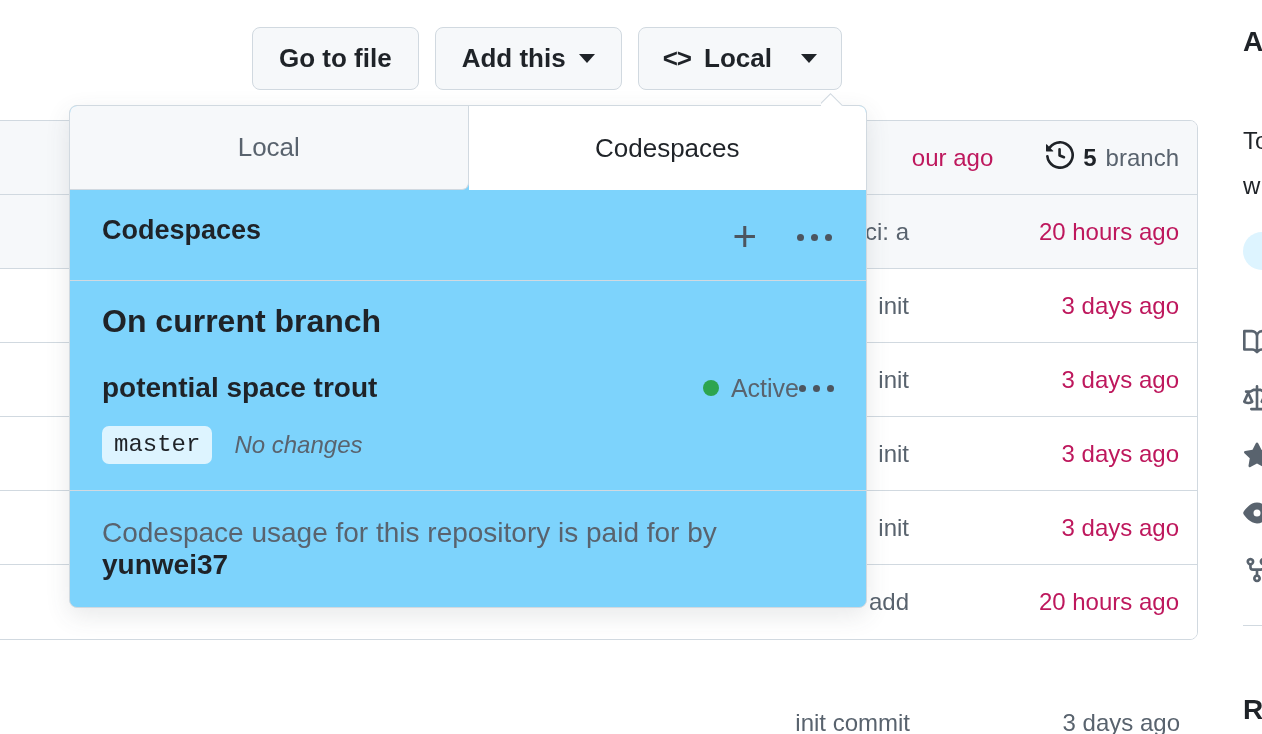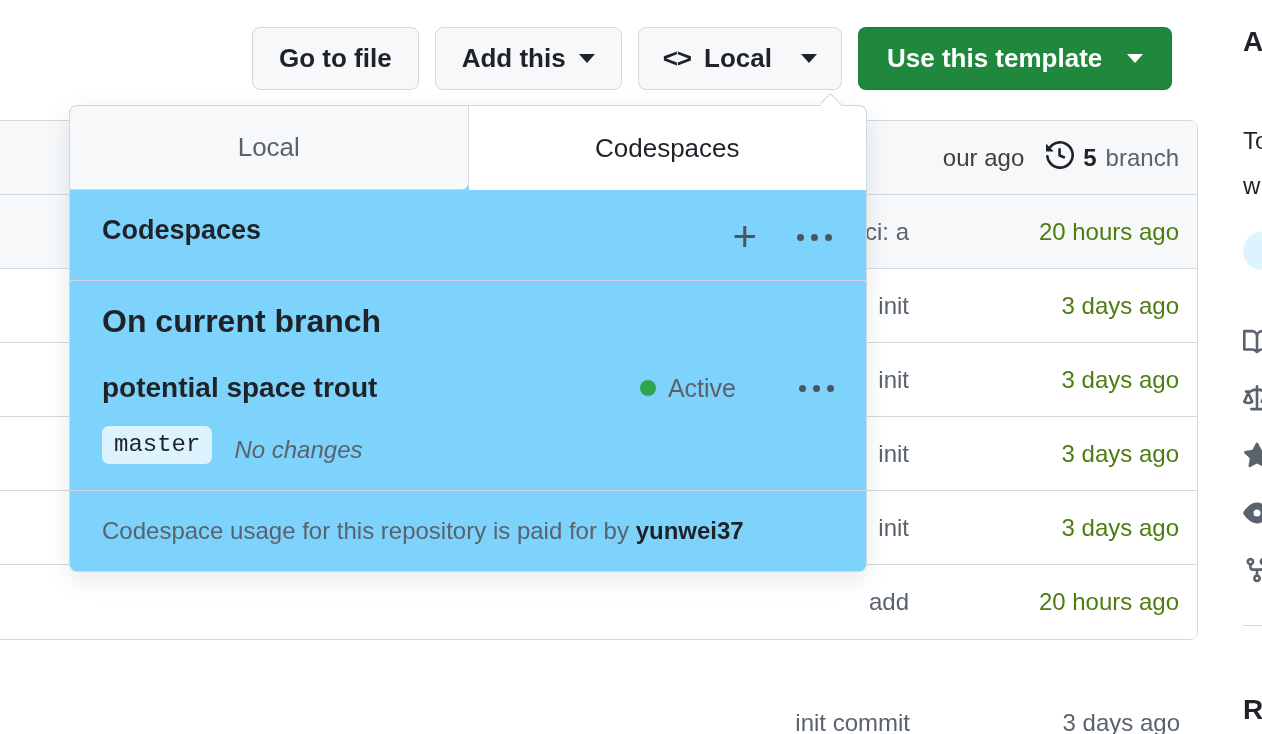--- a/index.html
+++ b/index.html
@@ -45,23 +45,23 @@
   }
   .ft-head .msg {
     flex: 1;
     font-size: 24px;
     color: #59636e;
     white-space: nowrap;
     overflow: hidden;
   }
   .ft-head .when {
     font-size: 24px;
-    color: #404040;
-    white-space: nowrap;
-    margin-right: 22px;
+    color: #be185d;
+    white-space: nowrap;
+    margin-right: 53px;
   }
   .commits {
     display: flex;
     align-items: center;
     gap: 9px;
     font-size: 24px;
     color: #59636e;
     white-space: nowrap;
   }
   .commits b { color: #1f2328; font-weight: 600; }
@@ -82,21 +82,21 @@
     flex: 1;
     font-size: 24px;
     color: #59636e;
     white-space: nowrap;
     overflow: hidden;
     text-align: right;
     padding-right: 40px;
   }
   .ft-row .when {
     font-size: 24px;
-    color: #4d7c0f;
+    color: #be185d;
     white-space: nowrap;
     width: 230px;
     text-align: right;
   }
 
   .last-row {
     position: absolute;
     left: -250px;
     top: 686px;
     width: 1448px;
@@ -347,68 +347,66 @@
 
   .branch-label {
     font-size: 32px;
     font-weight: 600;
     color: #1f2328;
     margin-bottom: 32px;
   }
   .cs-item-row {
     display: flex;
     align-items: center;
-    gap: 23px;
   }
   .cs-name {
     flex: 1;
     font-size: 28px;
     font-weight: 600;
     color: #1f2328;
     white-space: nowrap;
   }
   .cs-status {
     display: flex;
     align-items: center;
     gap: 12px;
     font-size: 25px;
     color: #59636e;
     white-space: nowrap;
-    margin-right: 40px;
   }
   .status-dot {
     width: 16px; height: 16px;
     border-radius: 50%;
     background: #2da44e;
     display: block;
   }
   .cs-meta {
     display: flex;
-    align-items: flex-end;
+    align-items: center;
     gap: 22px;
     margin-top: 22px;
   }
   .branch-badge {
     background: #ddf4ff;
     color: #1f2328;
     font-family: "Liberation Mono", monospace;
     font-size: 24px;
     padding: 5px 12px;
     border-radius: 7px;
     line-height: 28px;
   }
   .no-changes {
     font-size: 24px;
     font-style: italic;
     color: #59636e;
   }
 
   .pop-footer {
     padding: 26px 32px;
-    font-size: 24px;
+    font-size: 28px;
     color: #59636e;
     box-sizing: border-box;
   }
   .pop-footer b { color: #1f2328; font-weight: 600; }
 </style>
 </head>
 <body>
 
 <div id="page-bg">
 
@@ -503,24 +501,20 @@
   </button>
   <button class="btn">
     <span>Add this</span>
     <span class="caret"></span>
   </button>
   <button class="btn btn-code">
     <span class="code-glyph">&lt;&gt;</span>
     <span>Local</span>
     <span class="caret" style="margin-left:16px;"></span>
   </button>
-  <button class="btn btn-green">
-    <span>Use this template</span>
-    <span class="caret" style="margin-left:12px;"></span>
-  </button>
 </div>
 
 <div class="popover">
   <div class="beak-outer"></div>
 
   <div class="tabs">
     <div class="tab tab-inactive">
       <span>Local</span>
     </div>
     <div class="tab tab-active">

